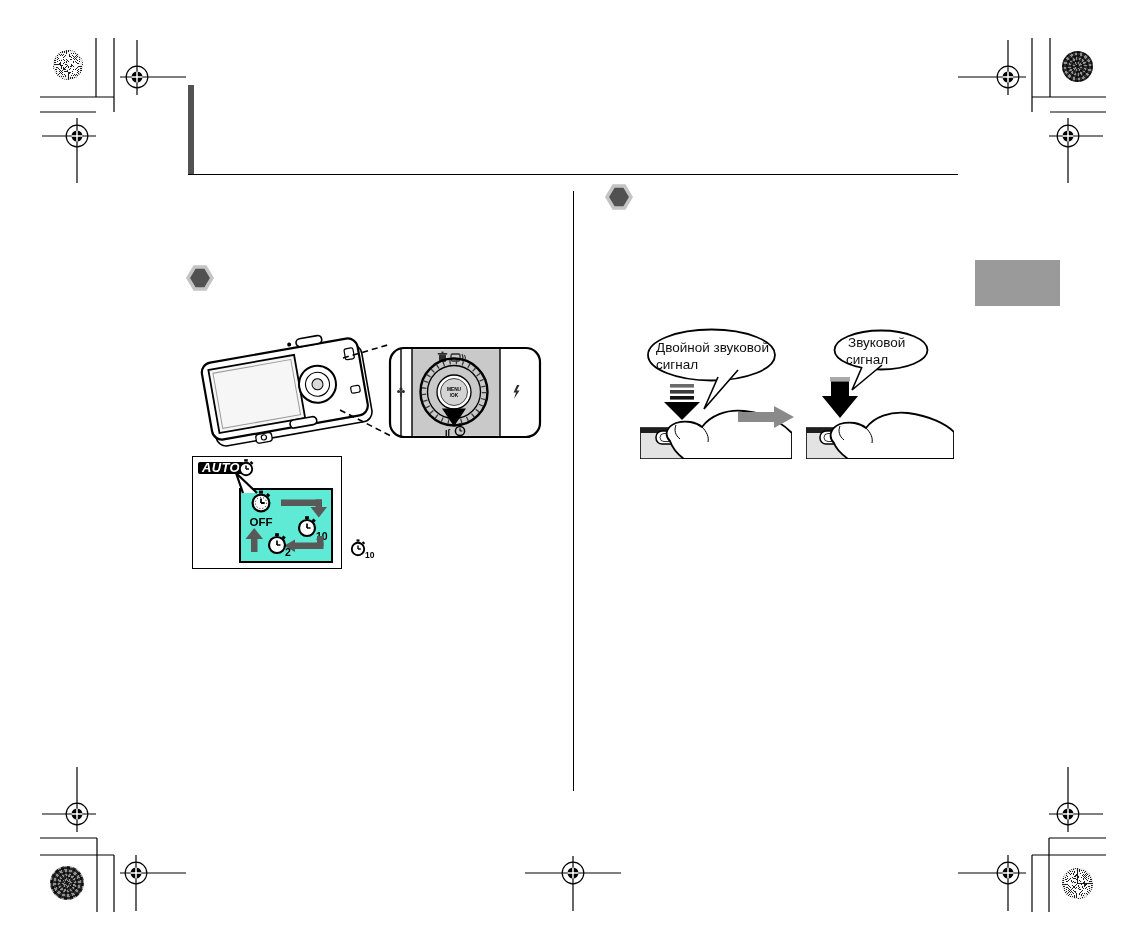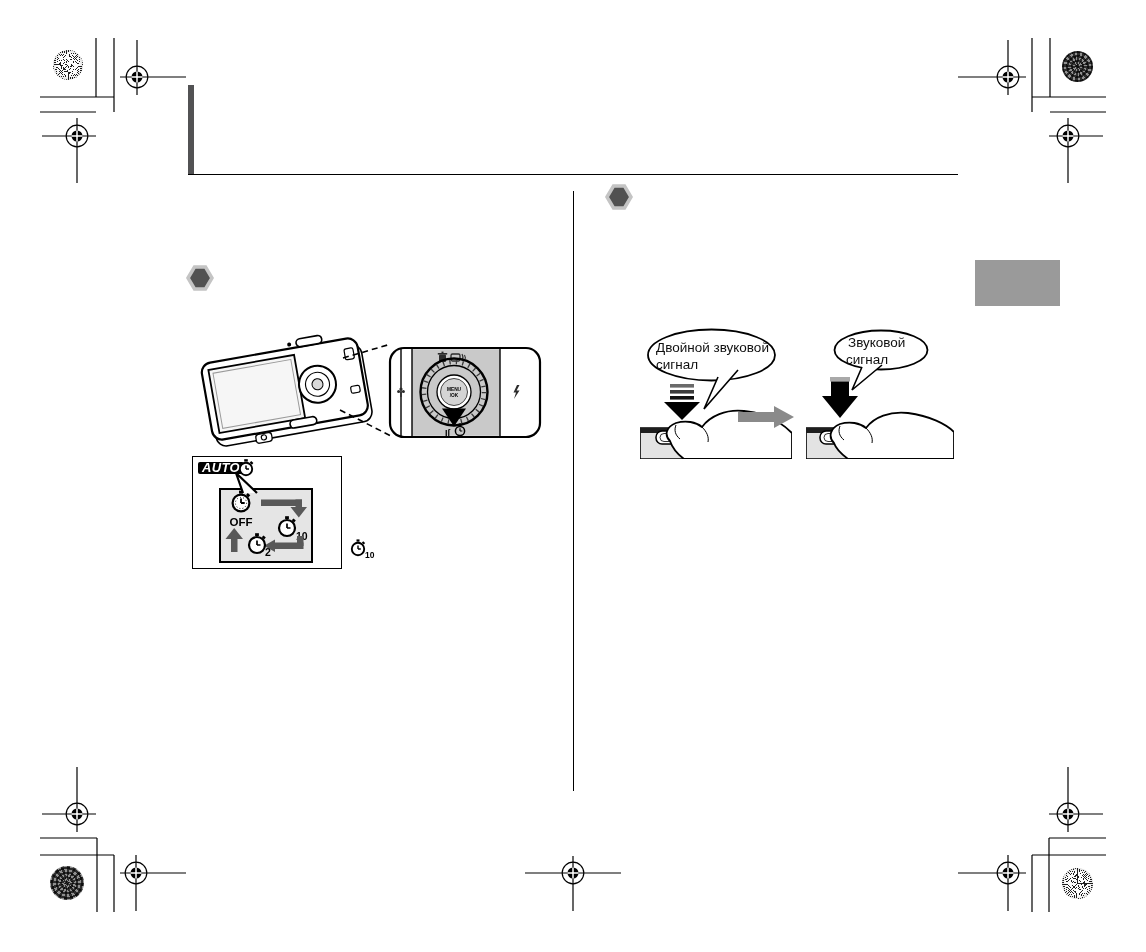--- a/index.html
+++ b/index.html
@@ -20,21 +20,21 @@
     background:
       repeating-radial-gradient(circle at 50% 50%, #3c3c3c 0 2px, #c0c0c0 2px 4.6px),
       repeating-conic-gradient(#3c3c3c 0deg 11.25deg,#bdbdbd 11.25deg 22.5deg);
     background-blend-mode:multiply;
   }
   .hdr-bar{background:#525254;}
   .rule{background:#000;}
   .side-tab{background:#9a9a9a;}
   
   .timer-box{border:1.6px solid #000;background:#fff;}
-  .timer-inner{border:2.6px solid #000;background:#e5e5e5;}
+  .timer-inner{border:2.6px solid #000;background:#5eead4;margin-left:20px;}
   .auto-badge{
     background:#000;color:#fff;font-size:13px;font-weight:bold;font-style:italic;
     line-height:12px;padding:0 4px;border-radius:2px;letter-spacing:.3px;
   }
   .bubble-text{font-size:13.5px;fill:#101010;}
   .bold{font-weight:bold;}
 </style>
 </head>
 <body>
 

